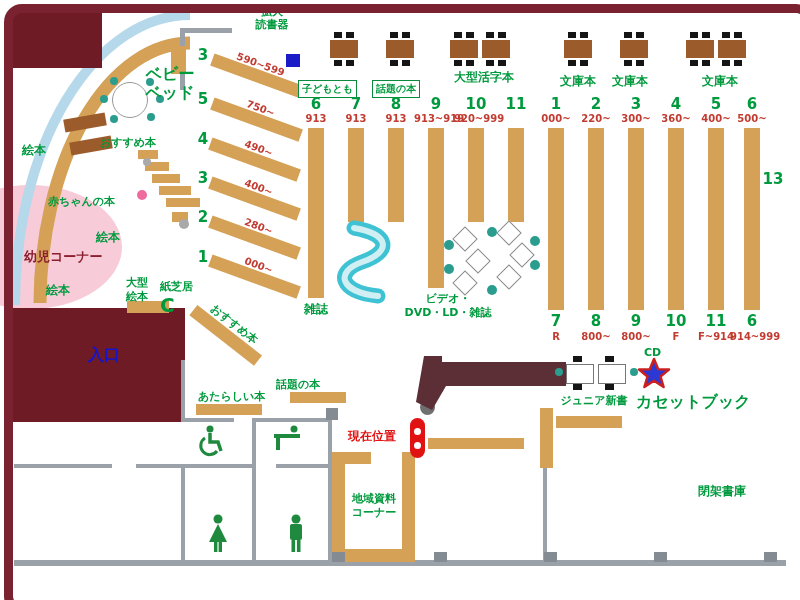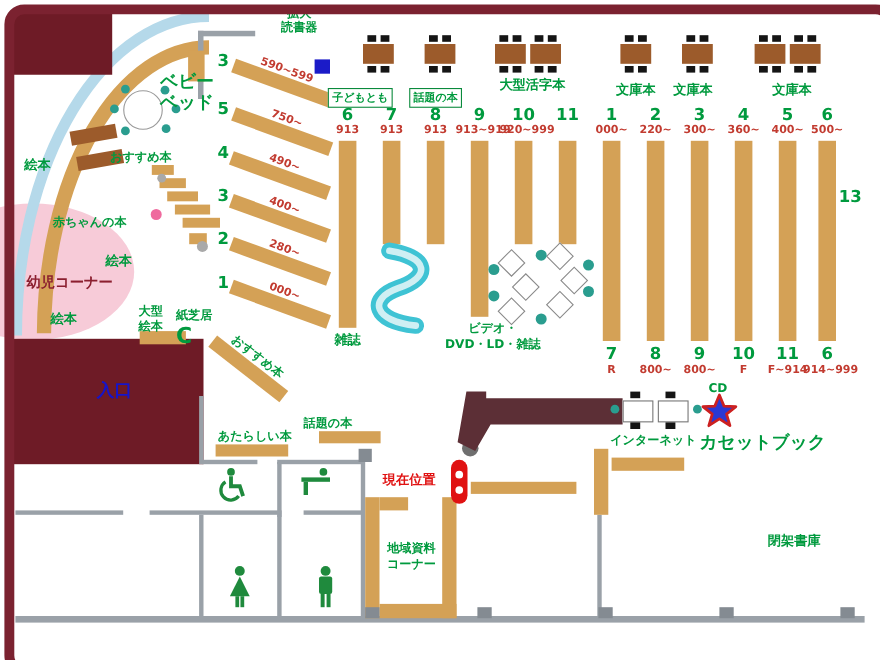--- a/index.html
+++ b/index.html
@@ -215,21 +215,21 @@
 </svg>
 
 <div class="abs itable" style="left:566px;top:364px"></div>
 <div class="abs itable" style="left:598px;top:364px"></div>
 <div class="abs chair" style="left:573px;top:356px;width:9px;height:6px"></div>
 <div class="abs chair" style="left:573px;top:384px;width:9px;height:6px"></div>
 <div class="abs chair" style="left:605px;top:356px;width:9px;height:6px"></div>
 <div class="abs chair" style="left:605px;top:384px;width:9px;height:6px"></div>
 <div class="abs dot" style="left:555px;top:368px;width:8px;height:8px"></div>
 <div class="abs dot" style="left:630px;top:368px;width:8px;height:8px"></div>
-<div class="abs green lbl center" style="left:552px;top:394px;width:84px">インターネット</div>
+<div class="abs green lbl center" style="left:552px;top:394px;width:84px">ジュニア新書</div>
 
 <div class="abs green lbl" style="left:644px;top:346px">CD</div>
 <svg class="layer" style="left:636px;top:356px" width="36" height="36">
   <polygon points="18,3 22.2,13.2 33,13.6 24.5,20.5 27.6,31 18,24.8 8.4,31 11.5,20.5 3,13.6 13.8,13.2" fill="#2b38d4" stroke="#cc2020" stroke-width="2.5" stroke-linejoin="round"></polygon>
 </svg>
 <div class="abs green lbl10" style="left:636px;top:392px">カセットブック</div>
 
 <div class="abs tanbar" style="left:540px;top:408px;width:13px;height:60px"></div>
 <div class="abs tanbar" style="left:556px;top:416px;width:66px;height:12px"></div>
 <div class="abs tanbar" style="left:428px;top:438px;width:96px;height:11px"></div>

